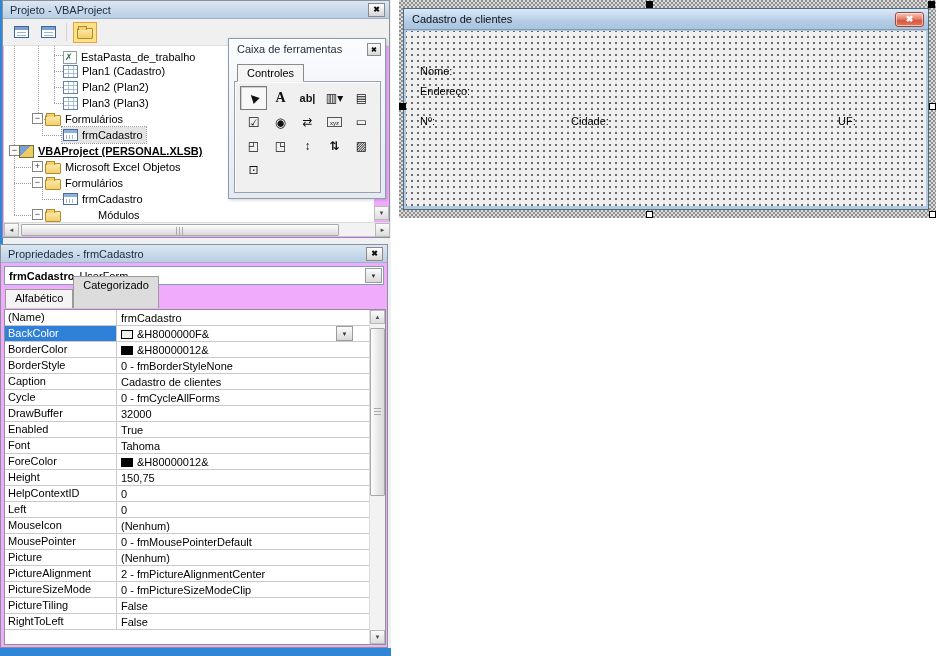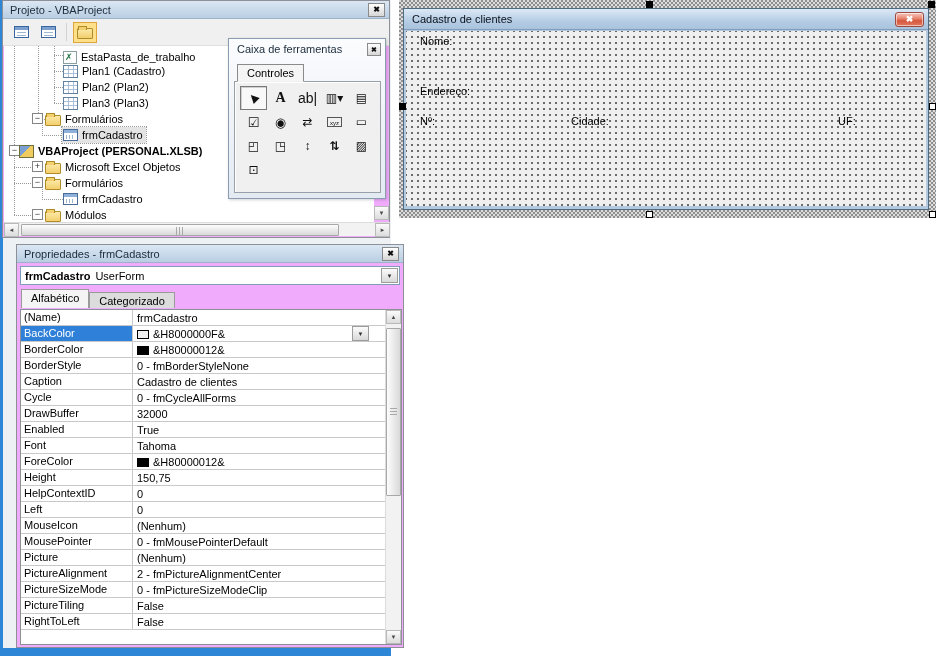--- a/index.html
+++ b/index.html
@@ -35,21 +35,21 @@
   .ico-folder{width:16px;height:11px;background:linear-gradient(#fbe9a8,#f3cf6d);
         border:1px solid #b08c28;position:relative;display:inline-block;border-radius:1px;margin-top:3px;}
   .ico-folder::before{content:"";position:absolute;left:0;top:-3px;width:7px;height:3px;
         background:#f3cf6d;border:1px solid #b08c28;border-bottom:none;}
 
   #tree{position:absolute;left:1px;top:45px;width:370px;height:176px;background:#fff;overflow:hidden;}
   .tree-row{position:absolute;left:0;right:0;height:16px;display:flex;align-items:center;white-space:nowrap;}
   .tree-row .content{display:flex;align-items:center;height:16px;padding:0 3px 0 1px;}
   .tree-row .content.sel{background:#e4e4e4;outline:1px dotted #9a9a9a;}
   .tree-row .lbl{margin-left:4px;}
-  .tree-row .lbl.bold{font-weight:bold;}
+  .tree-row .lbl.bold{font-weight:bold;text-decoration:underline;}
   .expander{position:absolute;width:11px;height:11px;top:2px;background:#fff;border:1px solid #848484;
             display:flex;align-items:center;justify-content:center;font-size:9px;line-height:9px;color:#333;}
   .guide{position:absolute;}
   .guide.v{width:1px;background-image:repeating-linear-gradient(to bottom,#9a9a9a 0 1px,transparent 1px 2px);}
   .guide.h{height:1px;background-image:repeating-linear-gradient(to right,#9a9a9a 0 1px,transparent 1px 2px);}
 
   .tico{display:inline-block;position:relative;flex:none;}
   .tico-worksheet{width:15px;height:13px;border:1px solid #6383a3;background:
       repeating-linear-gradient(to right,transparent 0 4px,#a9c0d8 4px 5px),
       repeating-linear-gradient(to bottom,#fff 0 3px,#a9c0d8 3px 4px);}
@@ -70,29 +70,29 @@
            border-top:1px solid #dcdcdc;display:flex;align-items:center;}
   .sbtn{width:15px;height:14px;display:flex;align-items:center;justify-content:center;
         font-size:6px;color:#4a4a4a;background:linear-gradient(#fbfbfb,#dcdcdc);border:1px solid #b9b9b9;flex:none;}
   .hthumb{position:absolute;left:17px;width:318px;top:1px;height:12px;border:1px solid #a8a8a8;
         background:linear-gradient(#fdfdfd,#d9d9d9);border-radius:1px;}
   .hthumb::after{content:"";position:absolute;left:50%;top:2px;width:9px;height:8px;margin-left:-4px;
         background:repeating-linear-gradient(to right,#a9a9a9 0 1px,transparent 1px 3px);}
   .vstub{position:absolute;left:371px;top:205px;width:15px;height:15px;}
 
   
-  #props-panel{left:16px;top:244px;width:388px;height:404px;z-index:10;}
+  #props-panel{left:0;top:244px;width:388px;height:404px;z-index:10;}
   #obj-combo{position:absolute;left:3px;top:21px;width:380px;height:19px;background:#fff;
       border:1px solid #7f9db9;display:flex;align-items:center;padding-left:4px;}
   #obj-combo .oname{font-weight:bold;}
   #obj-combo .otype{margin-left:5px;}
   .combo-arrow{position:absolute;right:1px;top:1px;width:17px;height:15px;display:flex;align-items:center;
       justify-content:center;background:linear-gradient(#fbfbfb,#d9d9d9);border:1px solid #9c9c9c;font-size:6px;color:#333;}
   #prop-tabs{position:absolute;left:4px;top:44px;height:19px;display:flex;align-items:flex-end;}
-  .ptab{border:1px solid #9a9a9a;border-bottom:none;padding:2px 9px 3px;background:#dcdcdc;height:16px;}
+  .ptab{border:1px solid #9a9a9a;border-bottom:none;padding:2px 9px 3px;background:#dcdcdc;height:32px;}
   .ptab.active{background:#f4f4f4;height:19px;position:relative;z-index:2;}
   #prop-grid{position:absolute;left:3px;top:64px;width:382px;height:336px;background:#fff;
       border:1px solid #8d9097;overflow:hidden;}
   .prop-row{position:relative;height:16px;border-bottom:1px solid #c9c9c9;display:flex;}
   .pname{width:112px;flex:none;border-right:1px solid #c9c9c9;padding:1px 0 0 3px;overflow:hidden;white-space:nowrap;}
   .pval{flex:1;padding:1px 0 0 4px;display:flex;align-items:center;overflow:hidden;white-space:nowrap;}
   .prop-row.sel .pname{background:#2f80d8;color:#fff;}
   .swatch{display:inline-block;width:12px;height:9px;border:1px solid #000;margin-right:4px;flex:none;}
   .val-drop{position:absolute;right:16px;top:0px;width:17px;height:15px;display:flex;align-items:center;
       justify-content:center;background:linear-gradient(#fbfbfb,#d9d9d9);border:1px solid #9c9c9c;font-size:6px;color:#333;}
@@ -113,21 +113,21 @@
   #tb-tab{position:absolute;left:8px;top:25px;height:18px;padding:2px 9px;background:#f5f5f5;
       border:1px solid #8a8a8a;border-bottom:1px solid #f0f0f0;z-index:2;}
   #tb-frame{position:absolute;left:5px;top:42px;width:147px;height:112px;background:#f0f0f0;
       border:1px solid #9aa0a8;box-shadow:inset 1px 1px 0 #ffffff;padding:4px 0 0 5px;display:flex;flex-wrap:wrap;align-content:flex-start;width:147px;}
   .tool{width:27px;height:24px;display:flex;align-items:center;justify-content:center;
       border:1px solid transparent;color:#111;}
   .tool.sel{border:1px solid #7a7a7a;background:#f8f8f8;box-shadow:inset 1px 1px 0 #cfcfcf;}
   .tool .g{font-size:12px;line-height:1;}
   .tool.t-select-pointer .g{display:inline-block;transform:rotate(-135deg);font-size:11px;}
   .tool.t-label .g{font-family:"Liberation Serif",serif;font-size:14px;font-weight:bold;}
-  .tool.t-textbox .g{font-size:14px;font-weight:normal;}
+  .tool.t-textbox .g{font-size:11px;font-weight:bold;}
   .tool.t-frame .g{font-size:6px;border:1px solid #555;padding:4px 2px 1px;line-height:3px;}
   .tool.t-checkbox .g,.tool.t-optionbutton .g{font-size:13px;}
   .tool.t-spinbutton .g,.tool.t-scrollbar .g{font-weight:bold;}
 
   
   #designer{position:absolute;left:391px;top:0;width:549px;height:656px;background:#fff;}
   #hatch{position:absolute;left:8px;top:0;width:537px;height:218px;
       background-image:
         linear-gradient(45deg,#8f8f8f 25%,transparent 25%,transparent 75%,#8f8f8f 75%),
         linear-gradient(45deg,#8f8f8f 25%,#dcdcdc 25%,#dcdcdc 75%,#8f8f8f 75%);
@@ -166,21 +166,21 @@
   <div class="handle white" style="left:538px;top:211px;"></div>
 
   <div id="uform">
     <div class="ftitle">
       <span class="t">Cadastro de clientes</span>
       <button id="fclose">
         <span>✖</span>
       </button>
     </div>
     <div id="fclient">
-        <span class="flabel" style="left: 14px; top: 4px;">Nome:</span>
+        <span class="flabel" style="left: 14px; top: 34px;">Nome:</span>
         <span class="flabel" style="left: 14px; top: 54px;">Endereço:</span>
         <span class="flabel" style="left: 14px; top: 84px;">Nº:</span>
         <span class="flabel" style="left: 165px; top: 84px;">Cidade:</span>
         <span class="flabel" style="left: 432px; top: 84px;">UF:</span>
       </div>
   </div>
 </div>
 
 <div id="project-panel" class="panel">
   <div class="ptitle">
@@ -276,21 +276,21 @@
         </span>
       </div>
       <div class="tree-row" style="top: 145px;">
         <span class="content" style="margin-left: 58px;">
           <span class="tico tico-userform"></span>
           <span class="lbl">frmCadastro</span>
         </span>
       </div>
       <div class="tree-row" style="top: 161px;">
         <span class="expander" style="left: 28px;">−</span>
-        <span class="content" style="margin-left: 40px;">
+        <span class="content" style="margin-left: 40px; gap: 33px;">
           <span class="tico tico-folder"></span>
           <span class="lbl">Módulos</span>
         </span>
       </div>
     </div>
   <div class="hscroll">
     <span class="sbtn">◄</span>
     <span class="hthumb"></span>
     <span class="sbtn" style="position:absolute;right:0;">►</span>
   </div>

